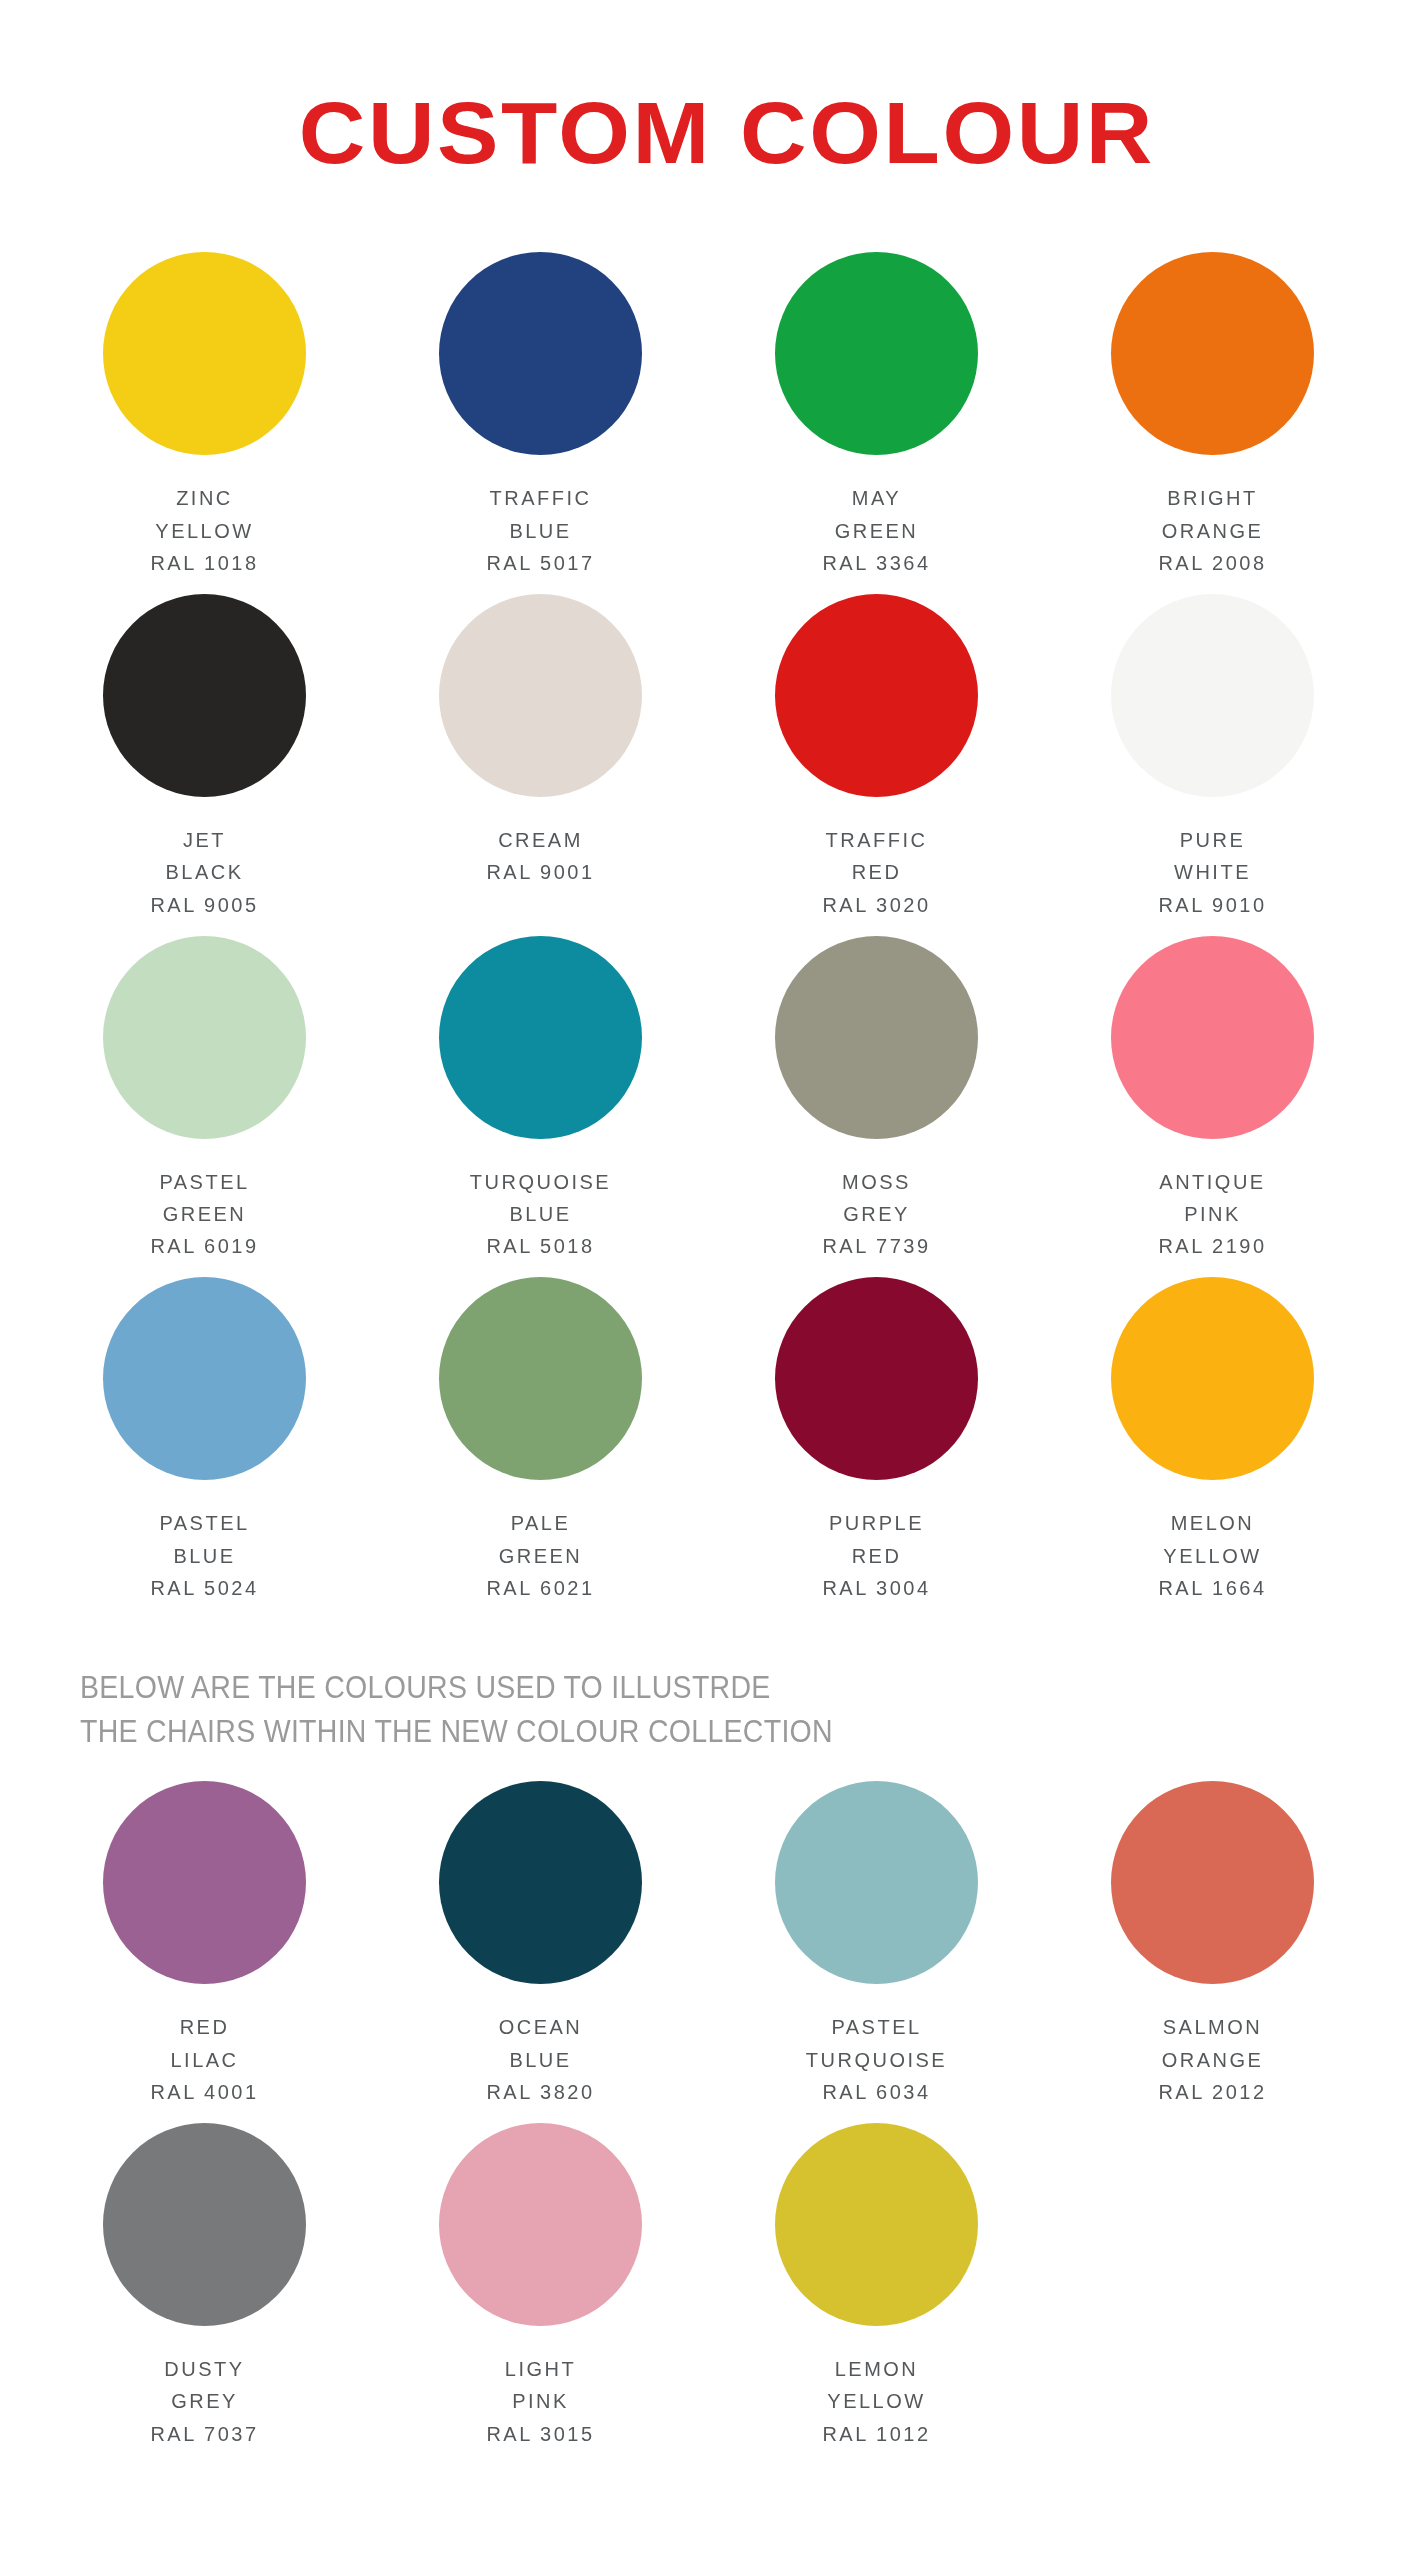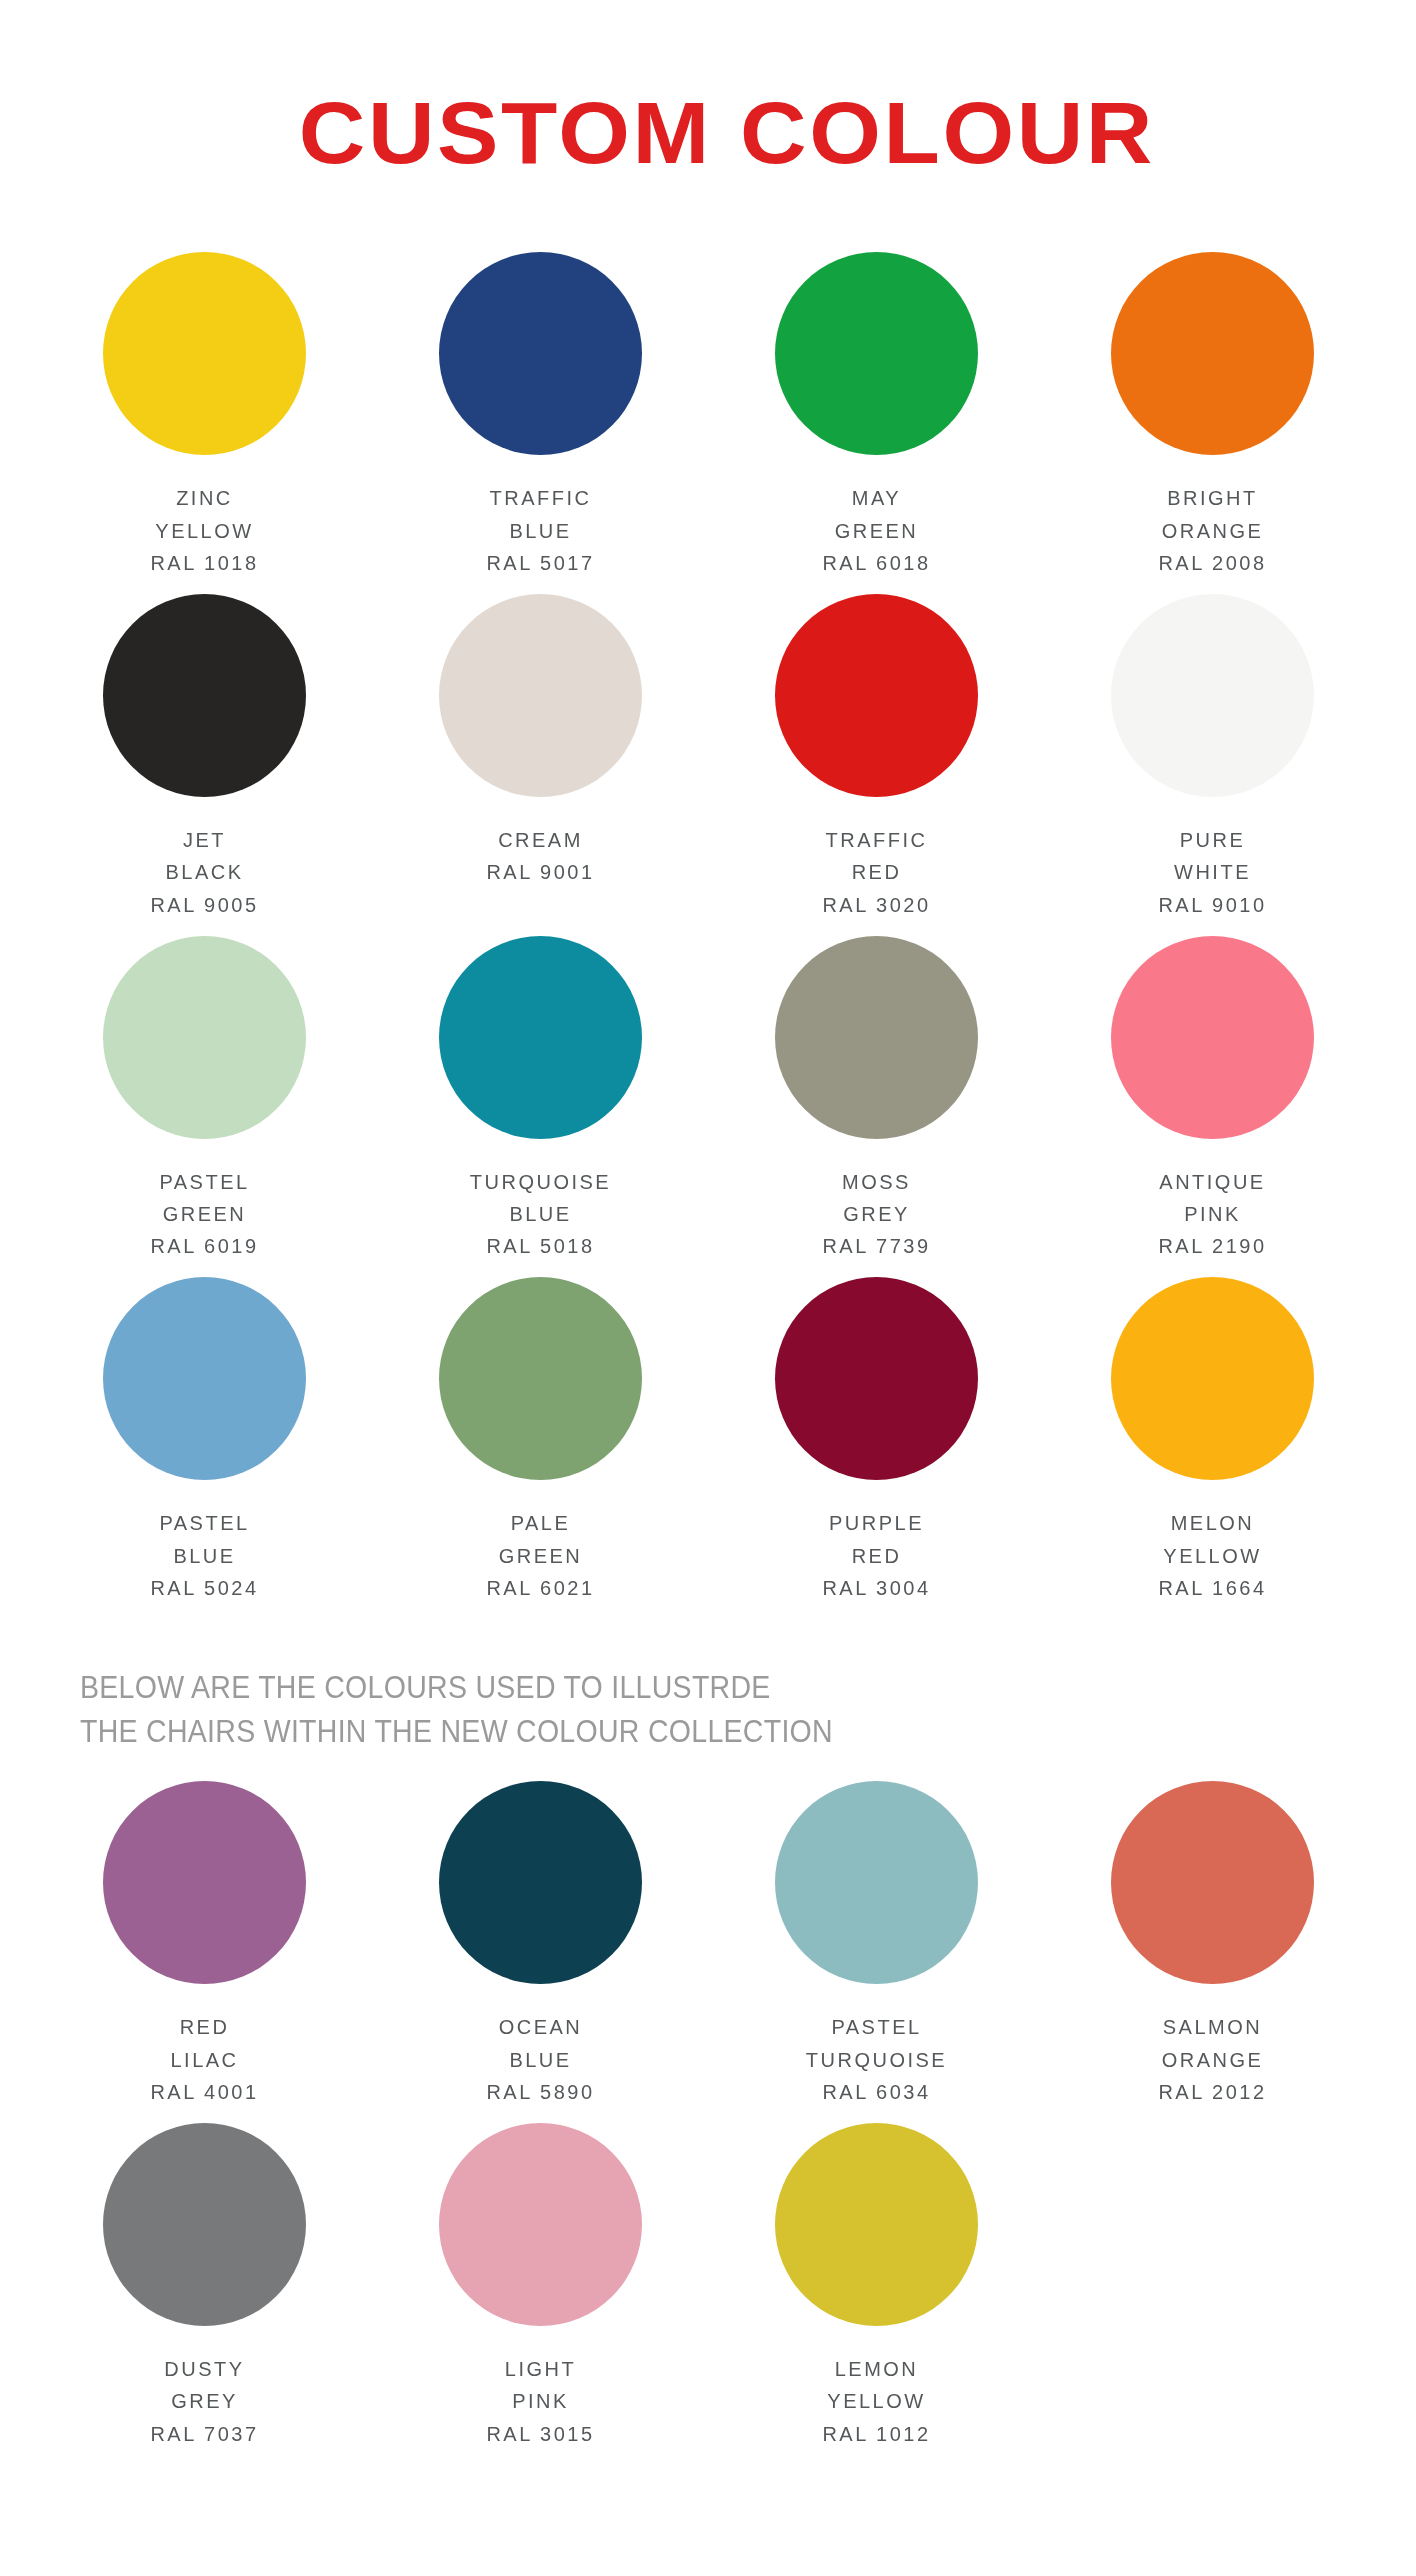--- a/index.html
+++ b/index.html
@@ -112,21 +112,21 @@
     <div class="swatch-cell">
       <div class="swatch-dot" style="background: rgb(33, 66, 127);"></div>
       <div class="swatch-label">TRAFFIC
 BLUE
 RAL 5017</div>
     </div>
     <div class="swatch-cell">
       <div class="swatch-dot" style="background: rgb(18, 162, 63);"></div>
       <div class="swatch-label">MAY
 GREEN
-RAL 6018</div>
+RAL 3364</div>
     </div>
     <div class="swatch-cell">
       <div class="swatch-dot" style="background: rgb(237, 112, 16);"></div>
       <div class="swatch-label">BRIGHT
 ORANGE
 RAL 2008</div>
     </div>
     <div class="swatch-cell">
       <div class="swatch-dot" style="background: rgb(38, 37, 35);"></div>
       <div class="swatch-label">JET
@@ -209,21 +209,21 @@
     <div class="swatch-cell">
       <div class="swatch-dot" style="background: rgb(155, 97, 146);"></div>
       <div class="swatch-label">RED
 LILAC
 RAL 4001</div>
     </div>
     <div class="swatch-cell">
       <div class="swatch-dot" style="background: rgb(13, 64, 80);"></div>
       <div class="swatch-label">OCEAN
 BLUE
-RAL 5890</div>
+RAL 3820</div>
     </div>
     <div class="swatch-cell">
       <div class="swatch-dot" style="background: rgb(140, 188, 192);"></div>
       <div class="swatch-label">PASTEL
 TURQUOISE
 RAL 6034</div>
     </div>
     <div class="swatch-cell">
       <div class="swatch-dot" style="background: rgb(217, 105, 84);"></div>
       <div class="swatch-label">SALMON

